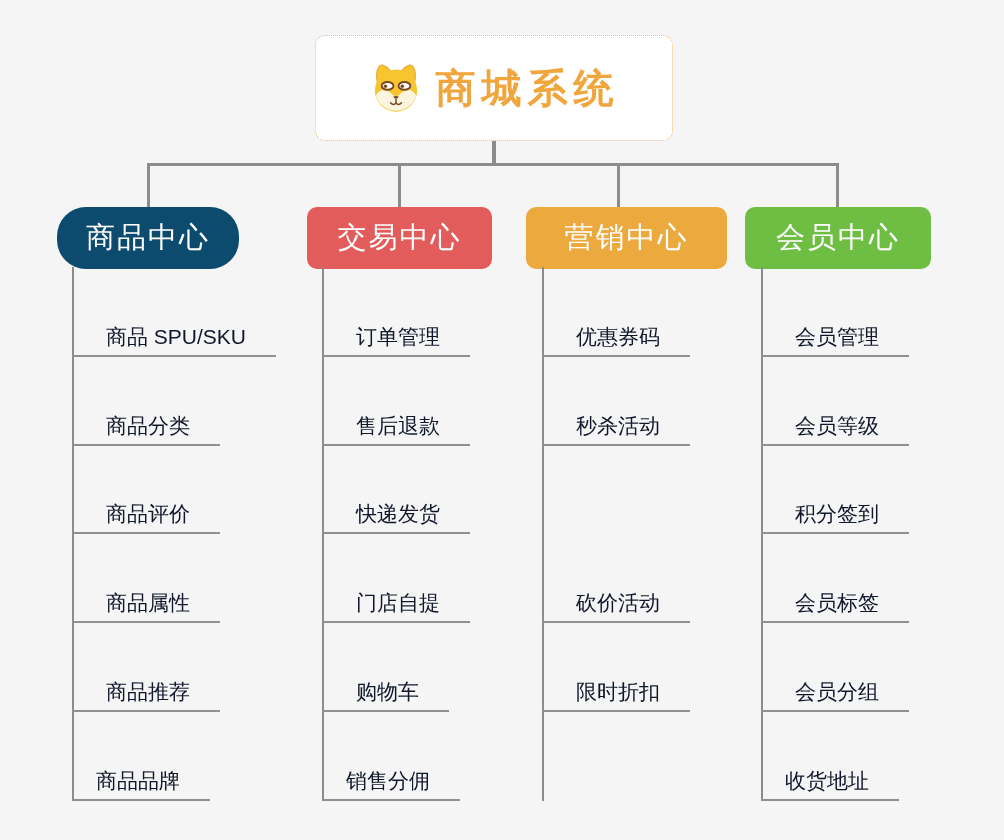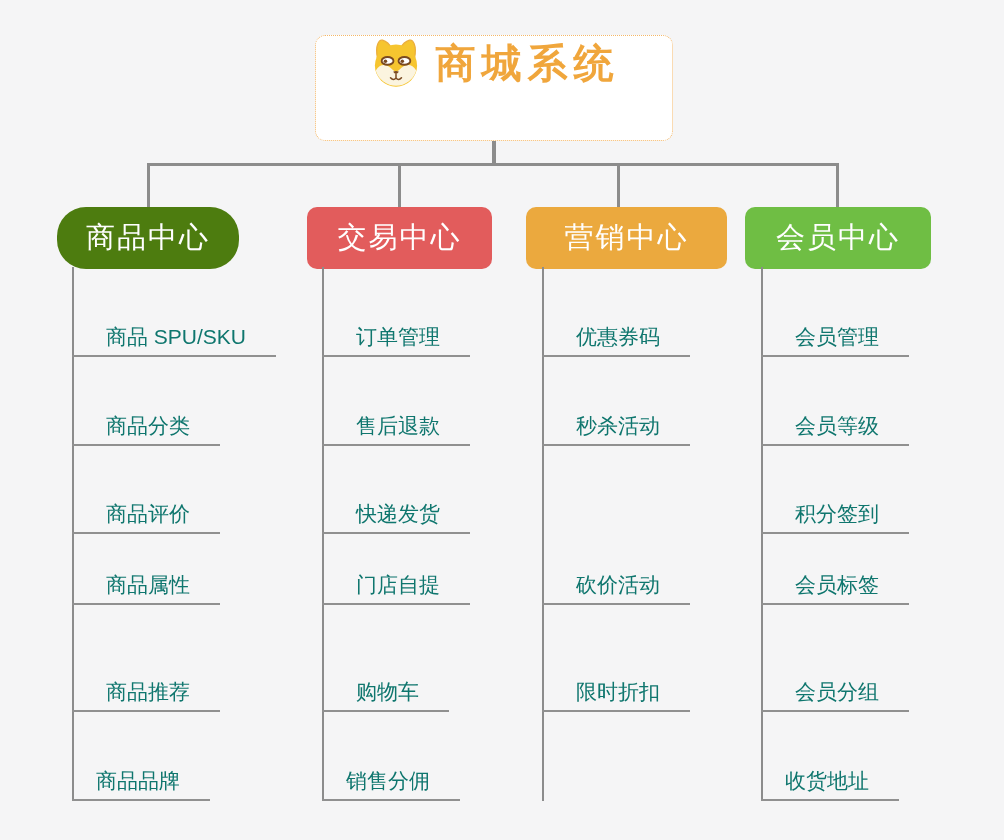--- a/index.html
+++ b/index.html
@@ -20,20 +20,21 @@
   
   .root-node {
     position: absolute;
     left: 315px; top: 35px;
     width: 358px; height: 106px;
     background: #ffffff;
     border: 1px dotted #F5B868;
     border-radius: 10px;
     box-sizing: border-box;
     display: flex;
+    align-items: center;
     justify-content: center;
     gap: 13px;
     cursor: pointer;
   }
   .root-title {
     font-size: 40px;
     font-weight: 600;
     letter-spacing: 6px;
     color: #F0A63C;
     white-space: nowrap;
@@ -70,29 +71,29 @@
   .b0 { left: 57px;  width: 182px; }
   .b1 { left: 307px; width: 185px; }
   .b2 { left: 526px; width: 201px; }
   .b3 { left: 745px; width: 186px; }
 
   
   .child-node {
     position: absolute;
     font-size: 21px;
     line-height: 24px;
-    color: #0f766e;
+    color: #0f172a;
     padding: 0 30px 6px 34px;
     border-bottom: 2px solid #909090;
     white-space: nowrap;
     cursor: pointer;
   }
   .c0 { left: 72px; } .c1 { left: 322px; } .c2 { left: 542px; } .c3 { left: 761px; text-align: center; }
   .r0 { top: 325px; } .r1 { top: 414px; } .r2 { top: 502px; }
-  .r3 { top: 573px; } .r4 { top: 680px; } .r5 { top: 769px; padding-left: 24px; }
+  .r3 { top: 591px; } .r4 { top: 680px; } .r5 { top: 769px; padding-left: 24px; }
 </style>
 </head>
 <body style="background-color: rgb(245, 245, 246);">
 
 <div class="canvas">
 
   <div class="root-node" style="border-color: rgb(245, 184, 104);">
     <svg class="root-icon" viewBox="0 0 64 64">
 
       <path d="M10 26 C7 11 12 4 16 5 C21 6.5 25 11 27 15 Z" fill="#F6C52F" stroke="#EBAE3C" stroke-width="1.5" stroke-linejoin="round"></path>
@@ -114,21 +115,21 @@
     <span class="root-title" style="color: rgb(240, 166, 60);">商城系统</span>
   </div>
 
   <div class="line stem" style="background-color: rgb(140, 140, 140);"></div>
   <div class="line hbar" style="background-color: rgb(140, 140, 140);"></div>
   <div class="line drop d0" style="background-color: rgb(140, 140, 140);"></div>
   <div class="line drop d1" style="background-color: rgb(140, 140, 140);"></div>
   <div class="line drop d2" style="background-color: rgb(140, 140, 140);"></div>
   <div class="line drop d3" style="background-color: rgb(140, 140, 140);"></div>
 
-  <div class="branch-header b0" style="background-color: #4d7c0f; border-radius: 29px;">商品中心</div>
+  <div class="branch-header b0" style="background-color: #0c4a6e; border-radius: 29px;">商品中心</div>
   <div class="branch-header b1" style="background-color: rgb(226, 92, 92);">交易中心</div>
   <div class="branch-header b2" style="background-color: rgb(235, 169, 62);">营销中心</div>
   <div class="branch-header b3" style="background-color: rgb(111, 190, 68);">会员中心</div>
 
   <div class="line vline v0" style="background-color: rgb(140, 140, 140);"></div>
   <div class="line vline v1" style="background-color: rgb(140, 140, 140);"></div>
   <div class="line vline v2" style="background-color: rgb(140, 140, 140);"></div>
   <div class="line vline v3" style="background-color: rgb(140, 140, 140);"></div>
 
   <div class="child-node c0 r0">商品 SPU/SKU</div>

